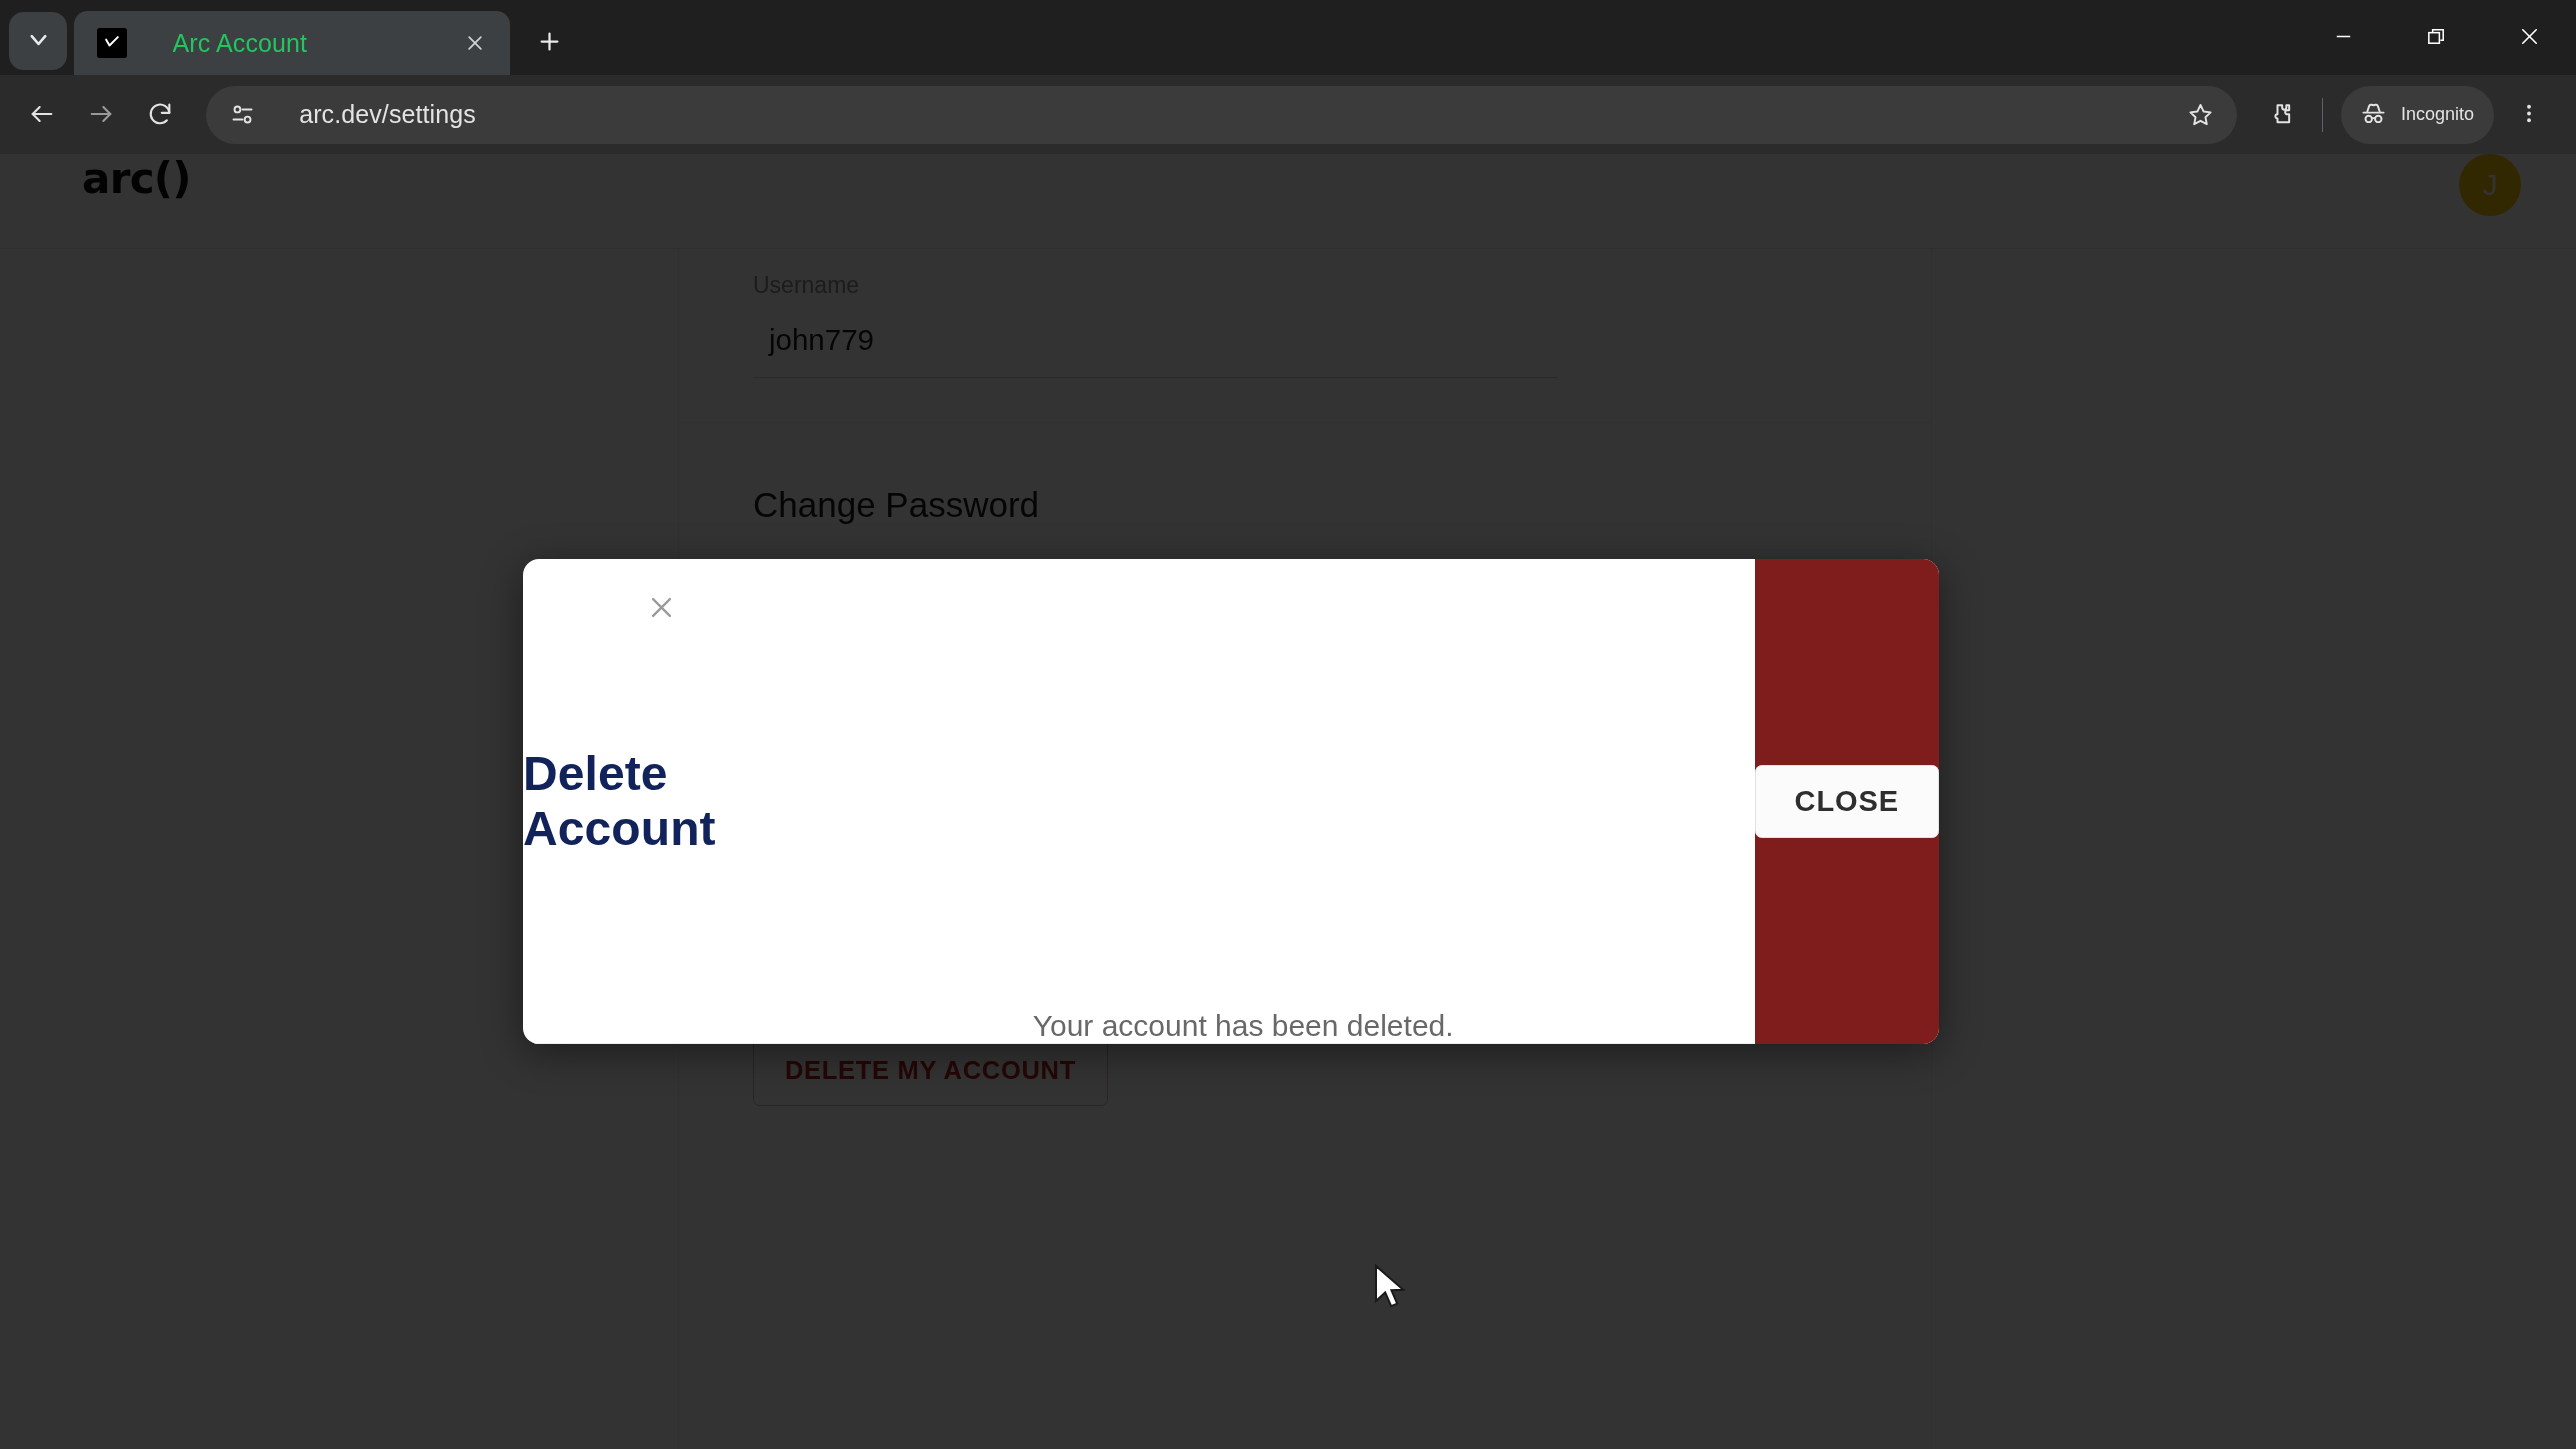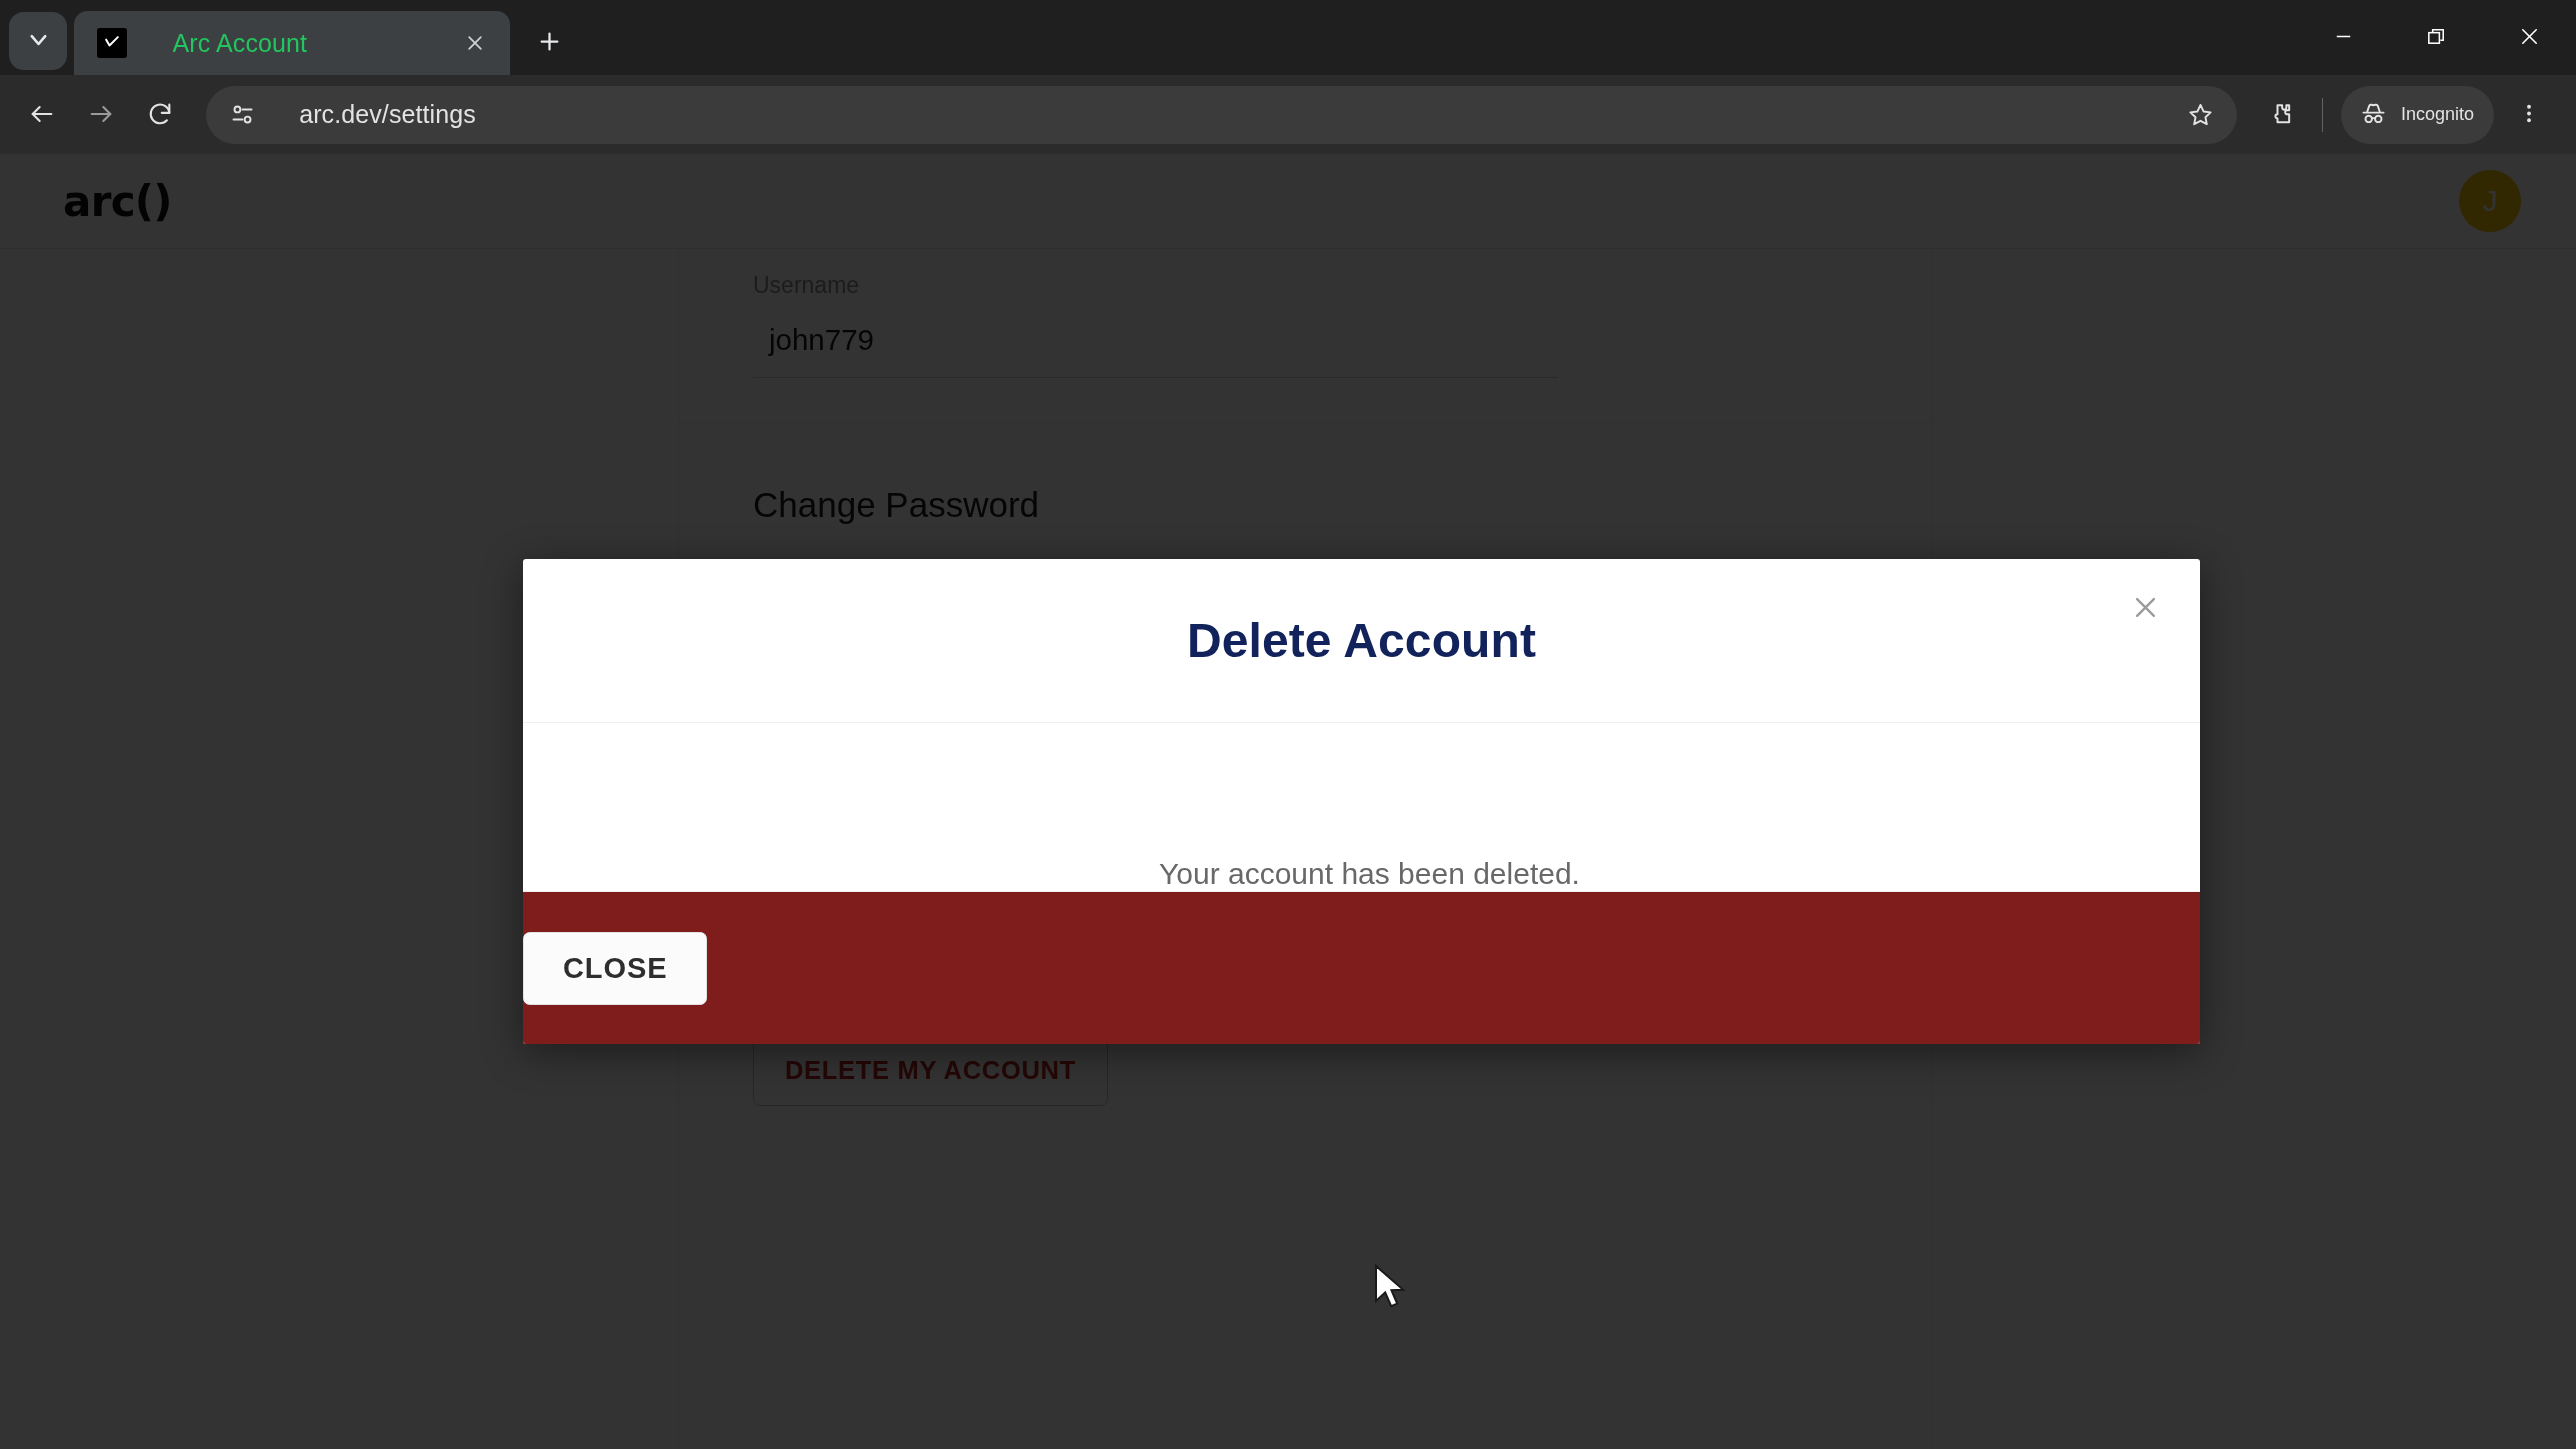--- a/index.html
+++ b/index.html
@@ -181,23 +181,23 @@
   }
   .page {
     position: absolute;
     inset: 0;
     background: #ffffff;
   }
   .page-header {
     height: 95px;
     border-bottom: 0.7px solid #e6e6e6;
     display: flex;
-    align-items: center;
+    align-items: flex-start;
     justify-content: space-between;
-    padding: 0 55px 0 63px;
+    padding: 0 55px 0 82px;
   }
   .brand {
     font-family: "DejaVu Sans", sans-serif;
     font-size: 42px;
     font-weight: 700;
     color: #111111;
     letter-spacing: -0.7px;
   }
   .avatar {
     width: 62px; height: 62px;
@@ -263,27 +263,26 @@
   
   .overlay {
     position: absolute;
     inset: 0;
     background: rgba(0,0,0,0.80);
   }
   .modal {
     position: absolute;
     left: 523px;
     top: 405px;            
-    width: 1677px;
+    width: 1416px;
     height: 485px;         
     background: #ffffff;
-    border-radius: 3px;
+    border-radius: 16px;
     box-shadow: 0 8px 40px rgba(0,0,0,.45);
     display: flex;
-    flex-direction: column;
     overflow: hidden;
   }
   .modal-header {
     flex: 0 0 164px;
     position: relative;
     display: flex;
     align-items: center;
     justify-content: center;
     border-bottom: 0.7px solid #efefef;
   }

